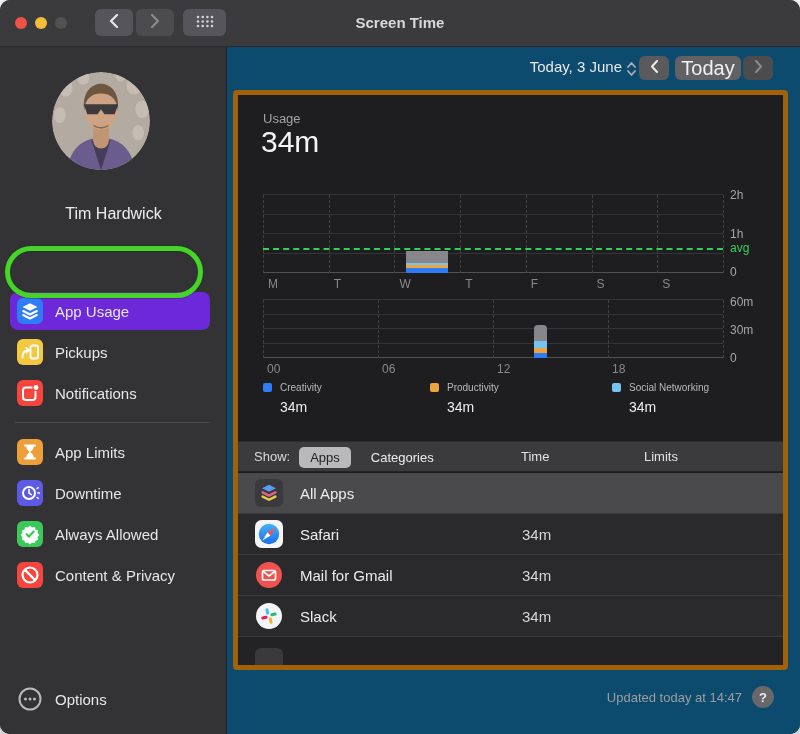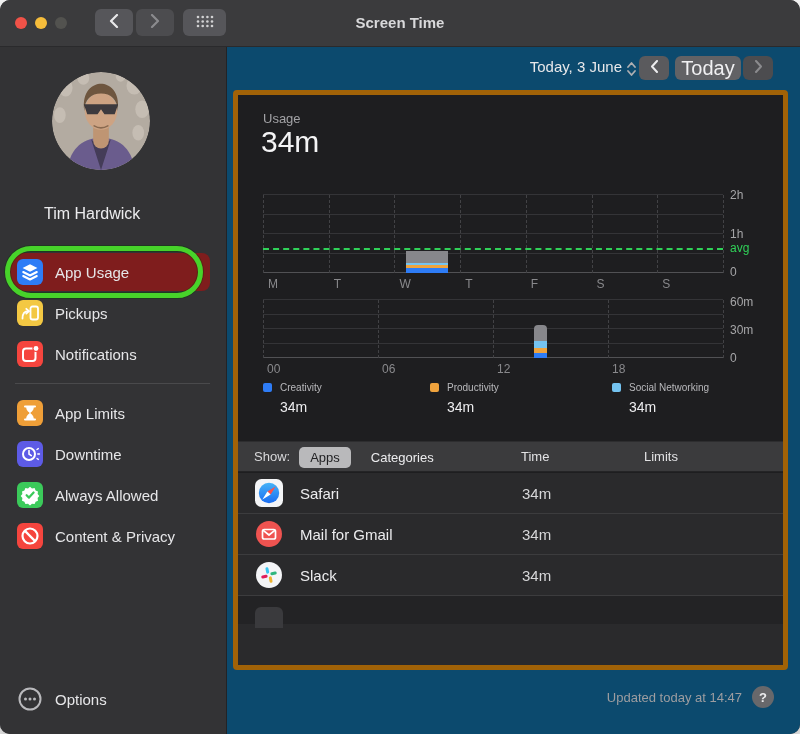--- a/index.html
+++ b/index.html
@@ -14,26 +14,26 @@
   .tb-btn.disabled{background:#4c4c4f;}
   .tb-back{left:95px;width:38px;}
   .tb-fwd{left:136px;width:38px;}
   .tb-grid{left:183px;width:43px;}
   .win-title{position:absolute;top:14px;left:0;right:0;text-align:center;font-size:15px;font-weight:700;color:#d9d9db;}
   .search{position:absolute;top:11px;left:598px;width:180px;height:24px;border-radius:6px;background:#4d4d50;border:1px solid #6f6f72;display:flex;align-items:center;padding:0 7px;box-sizing:border-box;gap:5px;}
   .search-ph{color:#a3a3a6;font-size:13px;}
   
   .sidebar{position:absolute;top:47px;left:0;width:227px;bottom:0;background:#333335;border-right:1px solid #232325;box-sizing:border-box;}
   .avatar{position:absolute;top:25px;left:52px;width:98px;height:98px;border-radius:50%;overflow:hidden;}
-  .user-name{position:absolute;top:158px;left:0;width:227px;text-align:left;font-size:16px;color:#ececee;padding-left:44px;}
+  .user-name{position:absolute;top:158px;left:0;width:227px;text-align:center;font-size:16px;color:#ececee;}
   .nav{position:absolute;top:206px;left:0;right:1px;}
   .side-row{position:relative;height:38px;margin:0 0 3px 0;display:flex;align-items:center;}
   .side-row .ic{width:26px;height:26px;border-radius:6px;margin-left:17px;flex:0 0 auto;display:flex;align-items:center;justify-content:center;}
   .side-row .lbl{margin-left:12px;font-size:15px;color:#e6e6e8;}
-  .side-row.selected{background:#7f1d1d;border-radius:8px;margin-left:10px;margin-right:15px;}
+  .side-row.selected{background:#6d28d9;border-radius:8px;margin-left:10px;margin-right:15px;margin-top:39px;}
   .side-row.selected .ic{margin-left:7px;}
   .nav-divider{height:1px;background:#4a4a4c;margin:10px 15px 10px 15px;}
   .options-row{position:absolute;top:639px;left:0;display:flex;align-items:center;}
   .options-row .ic{width:26px;height:26px;margin-left:17px;}
   .options-row .lbl{margin-left:12px;font-size:15px;color:#e6e6e8;}
   .hl-ring{position:absolute;left:5px;top:246px;width:198px;height:52px;border:5px solid #47d32a;border-radius:27px;box-sizing:border-box;pointer-events:none;box-shadow:0 0 0 1px rgba(0,60,0,.35), inset 0 0 0 1px rgba(0,60,0,.35);}
   
   .main{position:absolute;top:47px;left:227px;right:0;bottom:0;background:#0c4a6e;}
   .date-label{position:absolute;top:11px;left:0;width:395px;text-align:right;font-size:15px;color:#e8e8ea;}
   .stepper{position:absolute;top:13px;left:399px;}
@@ -372,20 +372,30 @@
         </div>
 
       <div class="show-row">
         <span class="show-label">Show:</span>
         <span id="segments"><span class="seg-btn selected">Apps</span><span class="seg-btn">Categories</span></span>
         <span class="col-time">Time</span>
         <span class="col-limits">Limits</span>
       </div>
 
       <div class="app-list" id="app-list">
+          <div class="app-row selected">
+            <span class="aicon"><svg width="28" height="28" viewBox="0 0 28 28">
+                <rect width="28" height="28" rx="6" fill="#3a3a3d"></rect>
+                <path d="M14 5.8 L21 9.3 L14 12.8 L7 9.3 Z" fill="#5a9cf5"></path>
+                <path d="M7.6 13.4 L14 16.6 L20.4 13.4" stroke="#e06287" stroke-width="2.4" fill="none" stroke-linecap="round" stroke-linejoin="round"></path>
+                <path d="M7.6 17.6 L14 20.8 L20.4 17.6" stroke="#ecc94d" stroke-width="2.4" fill="none" stroke-linecap="round" stroke-linejoin="round"></path>
+              </svg></span>
+            <span class="aname">All Apps</span>
+            <span class="atime"></span>
+          </div>
           <div class="app-row">
             <span class="aicon"><svg width="28" height="28" viewBox="0 0 28 28">
                 <rect width="28" height="28" rx="6.5" fill="#f4f5f7"></rect>
                 <defs>
                   <linearGradient id="safg" x1="0" y1="0" x2="0" y2="1">
                     <stop offset="0" stop-color="#45b2f7"></stop>
                     <stop offset="1" stop-color="#1a6df2"></stop>
                   </linearGradient>
                 </defs>
                 <circle cx="14" cy="14" r="10.2" fill="url(#safg)"></circle>

